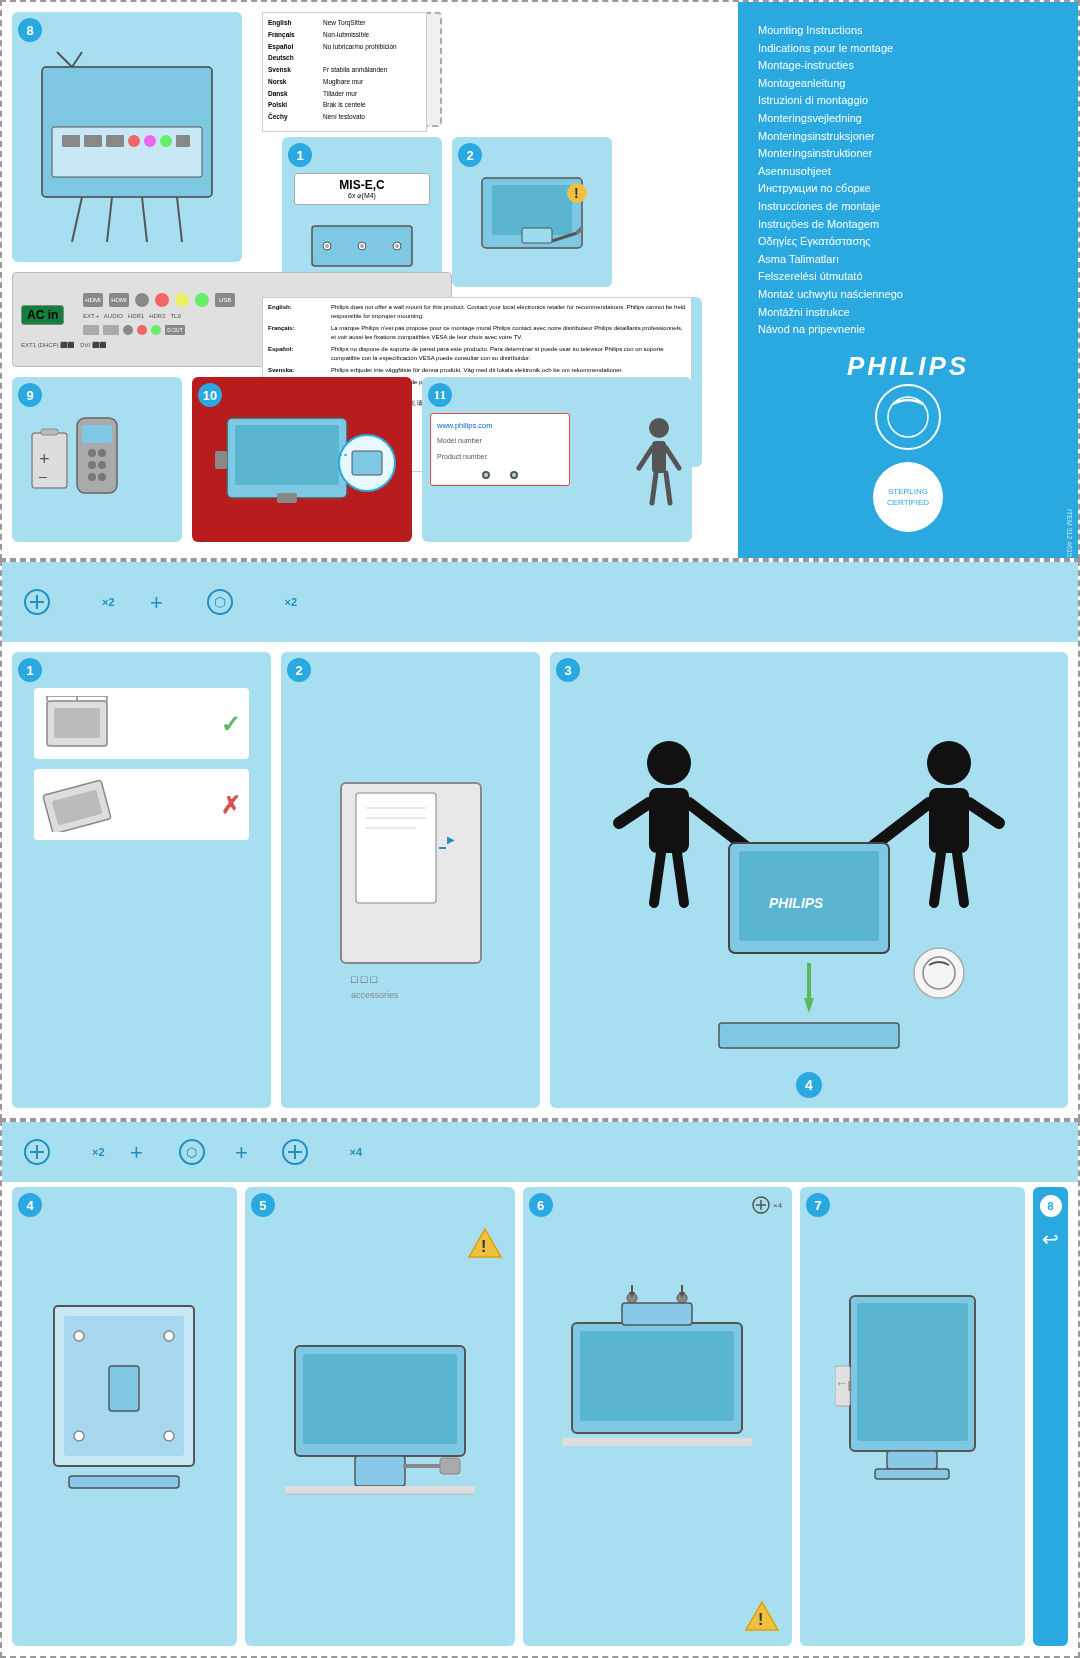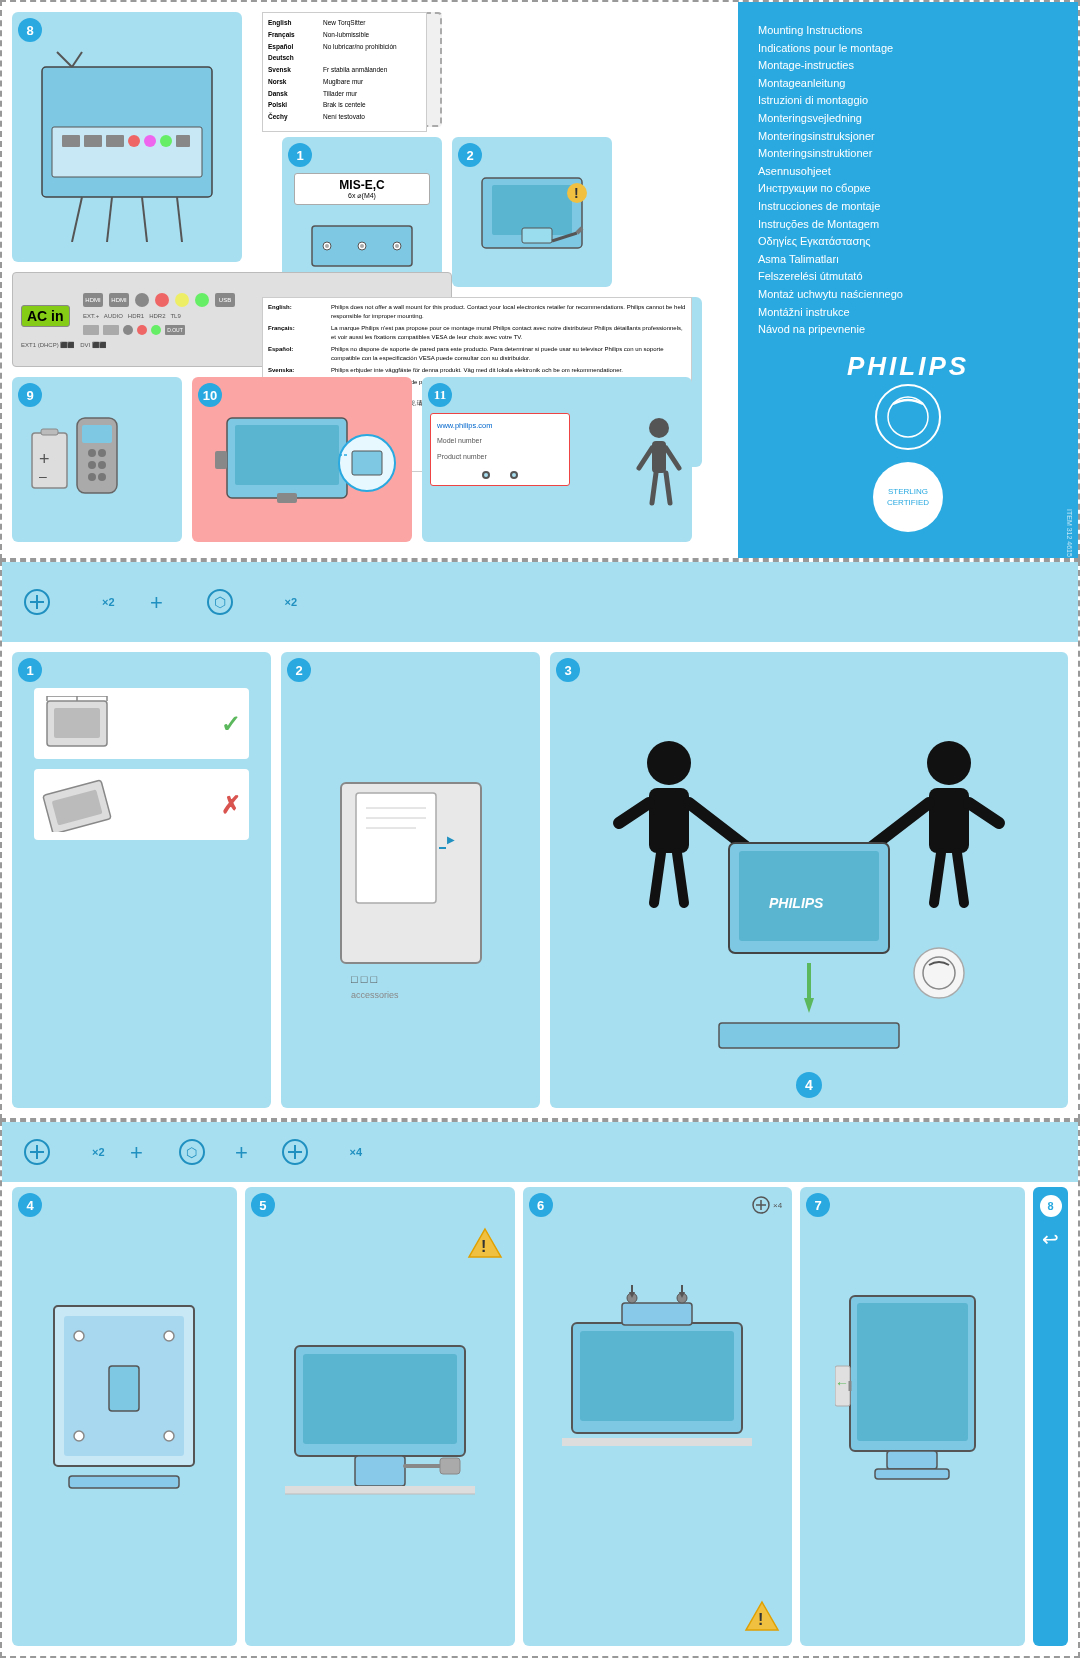--- a/index.html
+++ b/index.html
@@ -208,21 +208,21 @@
 
         <path d="M125 45 Q130 45 135 45" stroke="#5cb85c" stroke-width="3" fill="none" marker-end="url(#arr)"></path>
 
         <text x="125" y="50" font-size="18" fill="#5cb85c">→</text>
       </svg>
     </div>
   </div>
 
   <div style="position:absolute; left:10px; top:270px; width:440px; height:95px; background:#e0e0e0; border-radius:4px; border:1px solid #bbb;">
 
-    <div style="position:absolute; left:8px; top:32px; background:#84cc16; border:1px solid #888; border-radius:3px; padding:2px 5px; font-size:14px; font-weight:bold;">AC in</div>
+    <div style="position:absolute; left:8px; top:32px; background:#15803d; border:1px solid #888; border-radius:3px; padding:2px 5px; font-size:12px; font-weight:bold;">AC in</div>
 
     <div style="position:absolute; left:70px; top:20px; display:flex; gap:6px; align-items:center;">
       <div style="width:20px; height:14px; background:#888; border-radius:2px; font-size:6px; color:white; display:flex; align-items:center; justify-content:center;">HDMI</div>
       <div style="width:20px; height:14px; background:#888; border-radius:2px; font-size:6px; color:white; display:flex; align-items:center; justify-content:center;">HDMI</div>
       <div style="width:14px; height:14px; background:#888; border-radius:50%;"></div>
       <div style="width:14px; height:14px; background:#e66; border-radius:50%;"></div>
       <div style="width:14px; height:14px; background:#ee6; border-radius:50%;"></div>
       <div style="width:14px; height:14px; background:#6e6; border-radius:50%;"></div>
       <div style="width:20px; height:14px; background:#888; border-radius:2px; font-size:6px; color:white; display:flex; align-items:center; justify-content:center;">USB</div>
     </div>
@@ -319,21 +319,21 @@
         <circle cx="75" cy="64" r="4" fill="#777"></circle>
 
         <rect x="5" y="20" width="35" height="55" rx="3" fill="#ddd" stroke="#888" stroke-width="1.5"></rect>
         <rect x="14" y="16" width="17" height="6" rx="2" fill="#bbb" stroke="#888" stroke-width="1"></rect>
         <text x="12" y="52" font-size="18" fill="#555">+</text>
         <text x="12" y="68" font-size="14" fill="#555">–</text>
       </svg>
     </div>
   </div>
 
-  <div style="position:absolute; left:190px; top:375px; width:220px; height:165px; background:#fca5a5; border-radius:6px;">
+  <div style="position:absolute; left:190px; top:375px; width:220px; height:165px; background:#b91c1c; border-radius:6px;">
     <div class="num-badge" style="background:#29a9e0;">10</div>
     <div style="padding:8px; padding-top:36px; display:flex; align-items:center; justify-content:center;">
       <svg width="190" height="100" viewBox="0 0 190 100">
 
         <rect x="20" y="5" width="120" height="80" rx="5" fill="#7ec8e3" stroke="#555" stroke-width="1.5"></rect>
         <rect x="28" y="12" width="104" height="60" rx="2" fill="#5ab5d0"></rect>
         <rect x="70" y="80" width="20" height="10" rx="2" fill="#888"></rect>
 
         <circle cx="160" cy="50" r="28" fill="#e8f8ff" stroke="#29a9e0" stroke-width="2"></circle>
 

